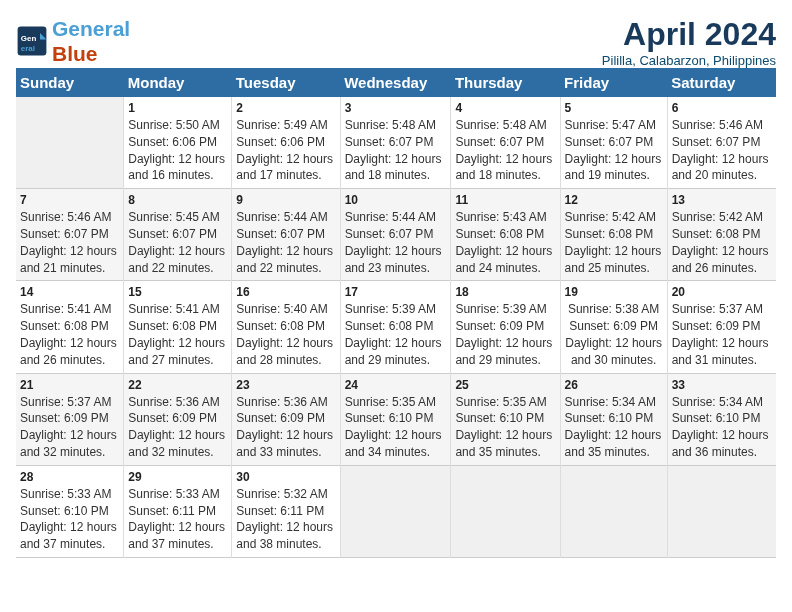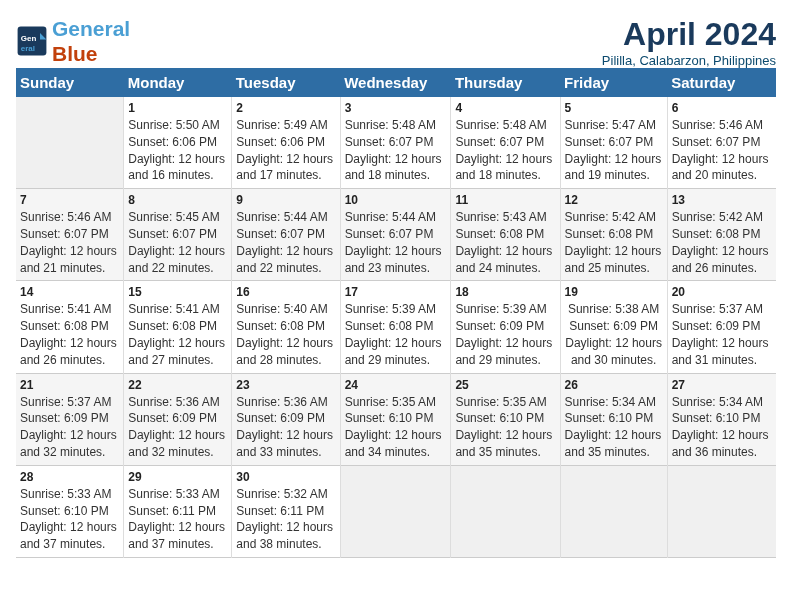--- a/index.html
+++ b/index.html
@@ -313,21 +313,21 @@
 and 35 minutes.</div>
         </td>
         <td>
           <span class="day-num">26</span>
           <div class="day-info" style="white-space: pre-line;">Sunrise: 5:34 AM
 Sunset: 6:10 PM
 Daylight: 12 hours
 and 35 minutes.</div>
         </td>
         <td>
-          <span class="day-num">27</span>
+          <span class="day-num">33</span>
           <div class="day-info" style="white-space: pre-line;">Sunrise: 5:34 AM
 Sunset: 6:10 PM
 Daylight: 12 hours
 and 36 minutes.</div>
         </td>
       </tr>
       <tr>
         <td>
           <span class="day-num">28</span>
           <div class="day-info" style="white-space: pre-line;">Sunrise: 5:33 AM

